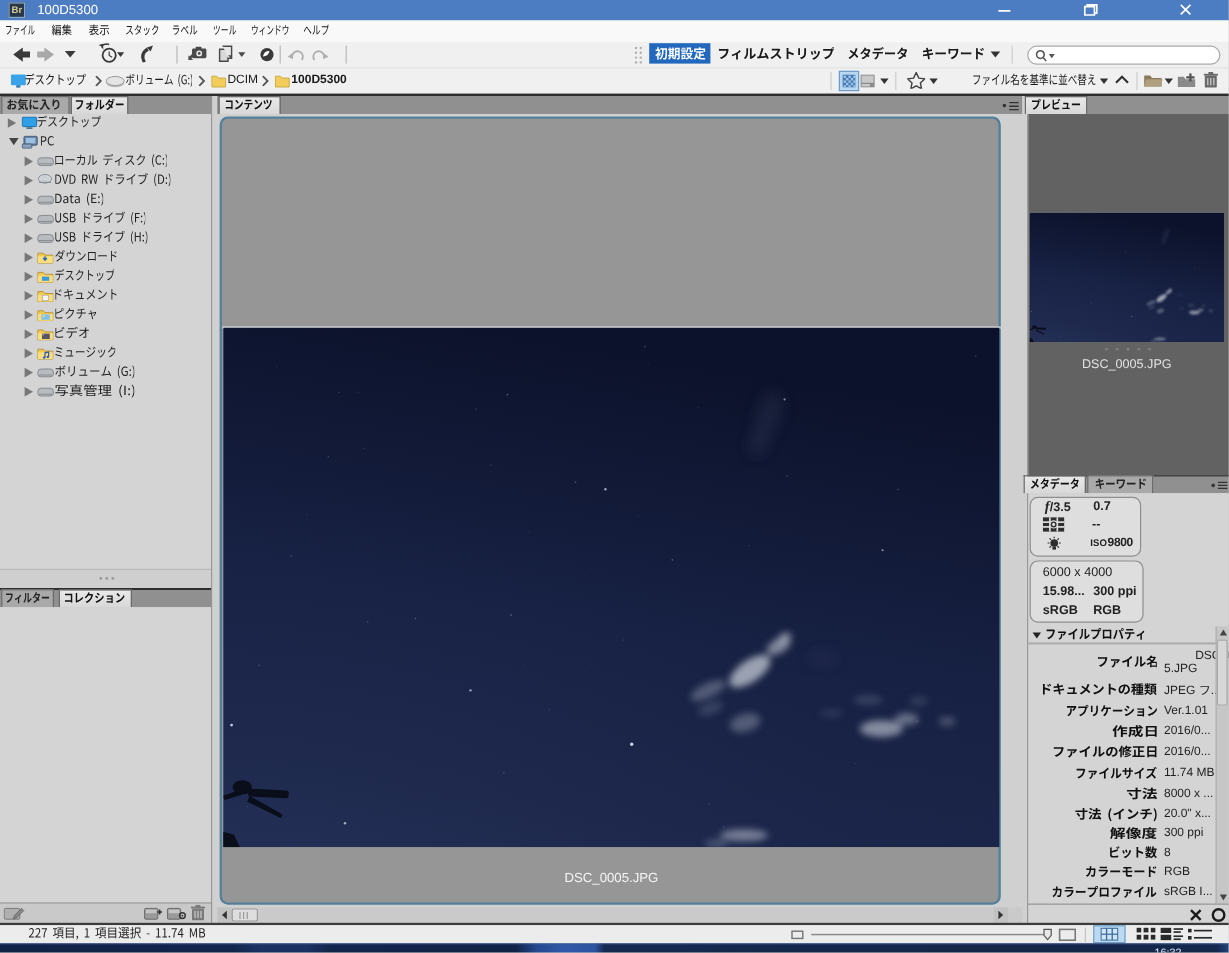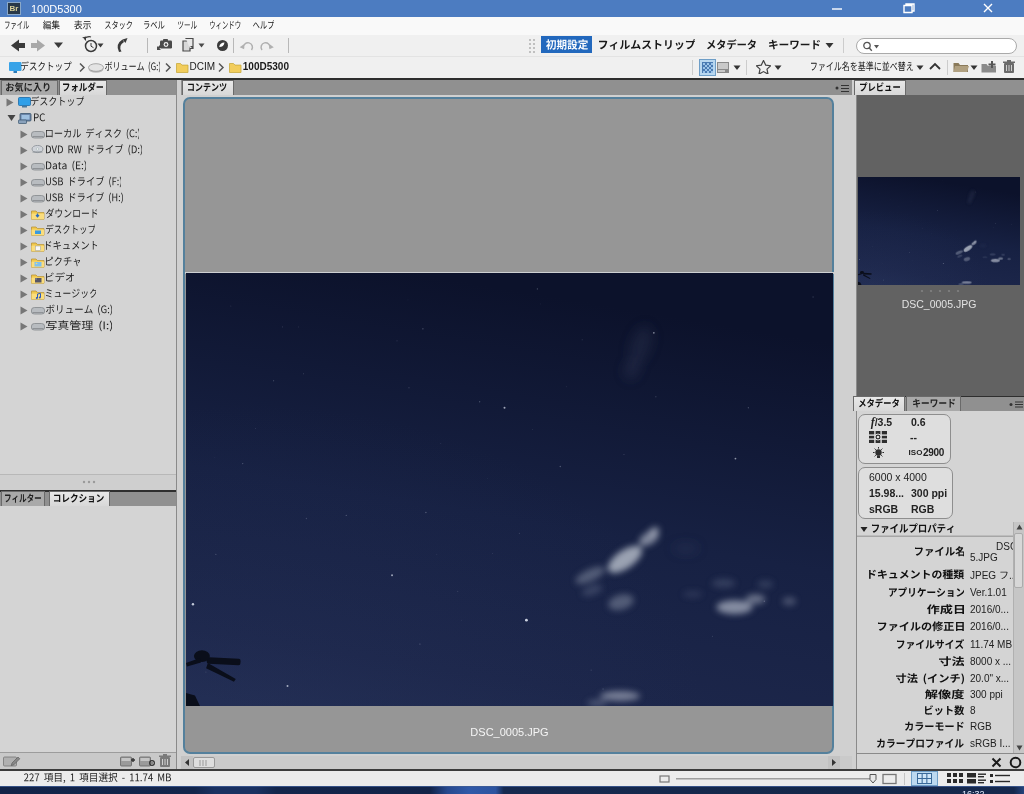--- a/index.html
+++ b/index.html
@@ -974,42 +974,42 @@
 <svg class="ab" style="left:1009px;top:401px" width="14" height="7">
 <circle cx="2" cy="3.5" r="1.5" fill="#333"></circle>
     <g stroke="#333" stroke-width="1.2">
       <path d="M6 1 h8 M6 3.5 h8 M6 6 h8"></path>
     </g>
   </svg>
 <div class="ab" style="left:857px;top:411px;width:167px;height:342px;background:#d4d4d4"></div>
 <div class="ab" style="left:858px;top:414px;width:93px;height:50px;background:#dedede;
 border:1px solid #8e8e8e;border-radius:7px"></div>
 <div class="ab" style="left:870.7px;top:416px;font-size:10.5px;color:#222;line-height:13px;font-weight:bold;"><i style="font-family:'Liberation Serif',serif;font-size:12px">f</i>/3.5</div>
-<div class="ab" style="left:911px;top:416px;font-size:10.5px;color:#222;line-height:13px;font-weight:bold;">0.6</div>
+<div class="ab" style="left:911px;top:416px;font-size:10.5px;color:#222;line-height:13px;font-weight:bold;">0.7</div>
 <svg class="ab" style="left:869px;top:431px" width="18" height="13">
 <rect x="0" y="0" width="18" height="12" fill="#2e2e2e"></rect>
 <g fill="#dedede">
       <rect x="0" y="3.4" width="18" height="1.4"></rect>
       <rect x="0" y="7.4" width="18" height="1.4"></rect>
 <rect x="5.2" y="0" width="1.4" height="12"></rect>
       <rect x="11.4" y="0" width="1.4" height="12"></rect>
     </g>
 <circle cx="9" cy="6" r="3" fill="#2e2e2e" stroke="#dedede" stroke-width="1"></circle>
 <circle cx="9" cy="6" r="1.3" fill="#dedede"></circle>
   </svg>
 <div class="ab" style="left:910px;top:431px;font-size:10.5px;color:#222;line-height:13px;font-weight:bold;">--</div>
 <svg class="ab" style="left:871.5px;top:447px" width="13" height="13">
 <circle cx="6.5" cy="5.5" r="3.2" fill="#2e2e2e"></circle>
 <rect x="5" y="8.5" width="3" height="2.5" fill="#2e2e2e"></rect>
 <g stroke="#2e2e2e" stroke-width="1">
       <path d="M6.5 0 v1.6 M1 5.5 h1.6 M10.4 5.5 h1.6 M2.6 1.6 l1.2 1.2 M10.4 1.6 l-1.2 1.2 M2.6 9.4 l1.2 -1.2 M10.4 9.4 l-1.2 -1.2"></path>
     </g>
   </svg>
 <div class="ab" style="left:908.6px;top:448px;font-size:8px;color:#222;line-height:10px;font-weight:bold;">ISO</div>
-<div class="ab" style="left:923px;top:447px;font-size:10px;color:#222;line-height:12px;font-weight:bold;letter-spacing:-0.3px;">2900</div>
+<div class="ab" style="left:923px;top:447px;font-size:10px;color:#222;line-height:12px;font-weight:bold;letter-spacing:-0.3px;">9800</div>
 <div class="ab" style="left:858px;top:467px;width:95px;height:52px;background:#dedede;
 border:1px solid #8e8e8e;border-radius:7px"></div>
 <div class="ab" style="left:869px;top:471px;font-size:10.5px;color:#222;line-height:13px;font-weight:normal;">6000 x 4000</div>
 <div class="ab" style="left:869px;top:487px;font-size:10.5px;color:#222;line-height:13px;font-weight:bold;">15.98...</div>
 <div class="ab" style="left:911px;top:487px;font-size:10.5px;color:#222;line-height:13px;font-weight:bold;">300 ppi</div>
 <div class="ab" style="left:869px;top:503px;font-size:10.5px;color:#222;line-height:13px;font-weight:bold;">sRGB</div>
 <div class="ab" style="left:911px;top:503px;font-size:10.5px;color:#222;line-height:13px;font-weight:bold;">RGB</div>
 <svg class="ab" style="left:860px;top:525.5px" width="8" height="7">
     <path d="M0.5 1 h7 l-3.5 5 z" fill="#222"></path>
   </svg>

